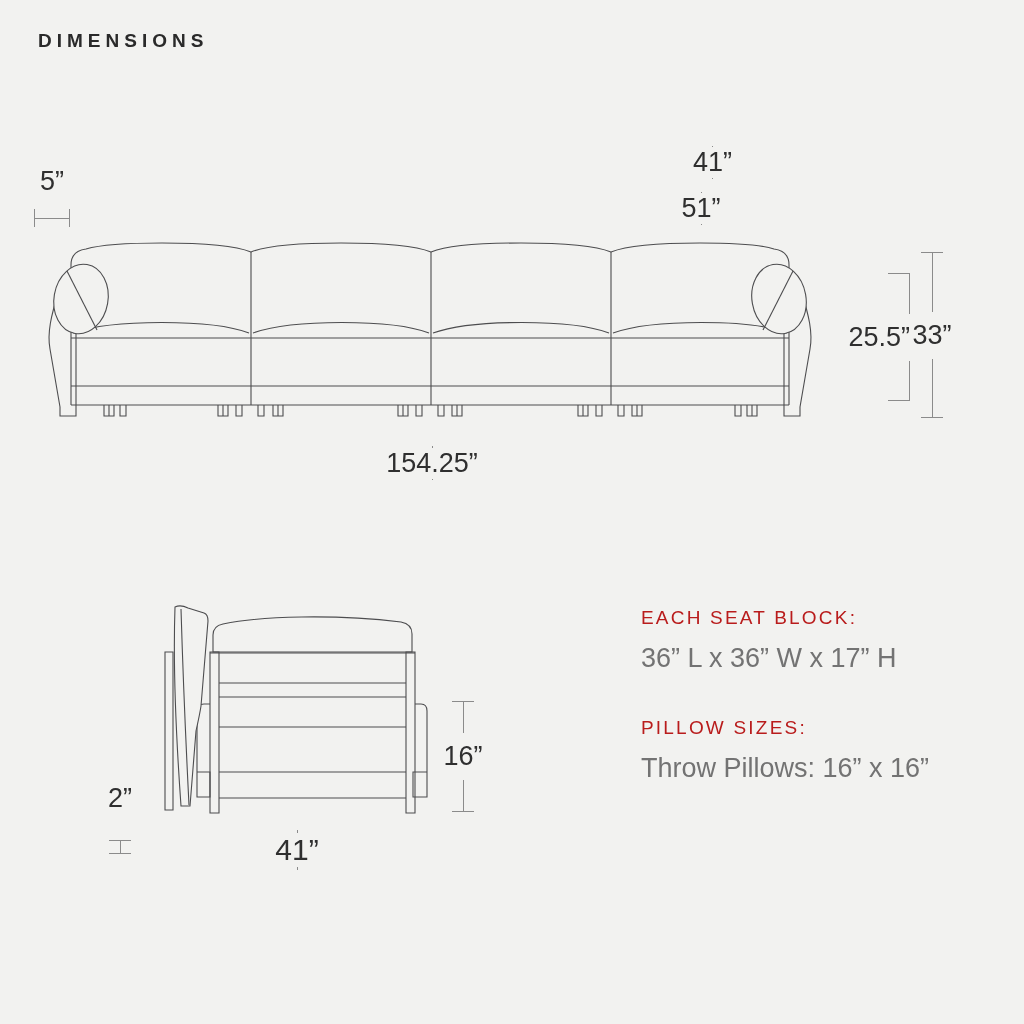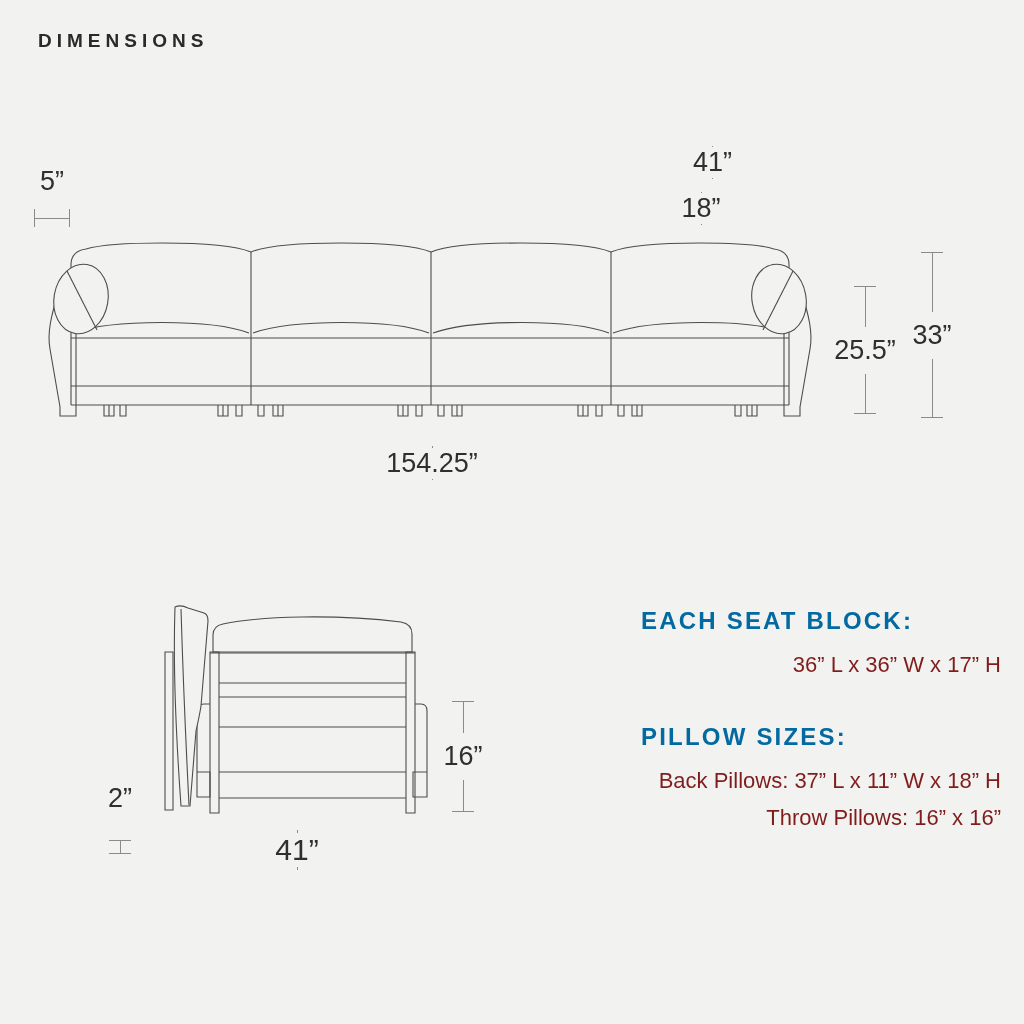--- a/index.html
+++ b/index.html
@@ -38,24 +38,24 @@
   .dim-col{display:flex;flex-direction:column;align-items:center;}
   .dim-col .row{display:flex;align-items:center;align-self:stretch;}
   
   .dim-row{display:flex;align-items:center;gap:12px;}
   .ibeam{display:flex;flex-direction:column;align-items:center;width:22px;}
   .ibeam .cap{height:1px;width:22px;background:#8b8b8b;}
   .ibeam .stem{width:1px;height:12px;background:#8b8b8b;}
   
   .specs{left:641px;top:607px;width:360px;}
   .spec-heading{
-    font-size:24px;font-weight:bold;letter-spacing:2.2px;color:#0369a1;
+    font-size:19px;font-weight:normal;letter-spacing:2.2px;color:#b91c1c;
     margin-bottom:11px;
   }
-  .spec-line{font-size:22px;color:#7f1d1d;line-height:37px;text-align:right;}
+  .spec-line{font-size:27px;color:#737373;line-height:37px;}
   .spec-group{margin-bottom:40px;}
 </style>
 </head>
 <body>
 
 <div class="abs page-title">DIMENSIONS</div>
 
 <svg class="abs drawing" viewBox="0 0 1024 1024" aria-hidden="true">
   <g>
 
@@ -117,26 +117,26 @@
   <div class="tick" style="height:22px;"></div>
     <div class="line"></div>
   <span class="num lbl">41”</span>
   <div class="line"></div>
     <div class="tick" style="height:22px;"></div>
 </div>
 
 <div class="abs dim dim-h" style="left:609px;top:192px;width:184px;height:32px;">
   <div class="tick" style="height:22px;"></div>
     <div class="line"></div>
-  <span class="num lbl">18”</span>
+  <span class="num lbl">51”</span>
   <div class="line"></div>
     <div class="tick" style="height:22px;"></div>
 </div>
 
-<div class="abs dim dim-v" style="left:820px;top:286px;width:90px;height:128px;">
+<div class="abs dim dim-v" style="left:820px;top:273px;width:90px;height:128px;align-items:flex-end;">
   <div class="tick" style="width:22px;"></div>
     <div class="line"></div>
   <span class="num lbl">25.5”</span>
   <div class="line"></div>
     <div class="tick" style="width:22px;"></div>
 </div>
 
 <div class="abs dim dim-v" style="left:887px;top:252px;width:90px;height:166px;text-align:center;">
   <div class="tick" style="width:22px;"></div>
     <div class="line"></div>
@@ -178,16 +178,15 @@
     <div class="tick" style="height:20px;"></div>
 </div>
 
 <div class="abs specs">
   <div class="spec-group">
     <div class="spec-heading">EACH SEAT BLOCK:</div>
     <div class="spec-line">36” L x 36” W x 17” H</div>
   </div>
   <div class="spec-group" style="margin-bottom:16px;">
     <div class="spec-heading">PILLOW SIZES:</div>
-    <div class="spec-line">Back Pillows: 37” L x 11” W x 18” H</div>
     <div class="spec-line">Throw Pillows: 16” x 16”</div>
   </div>
 </div>
 
 </body></html>

